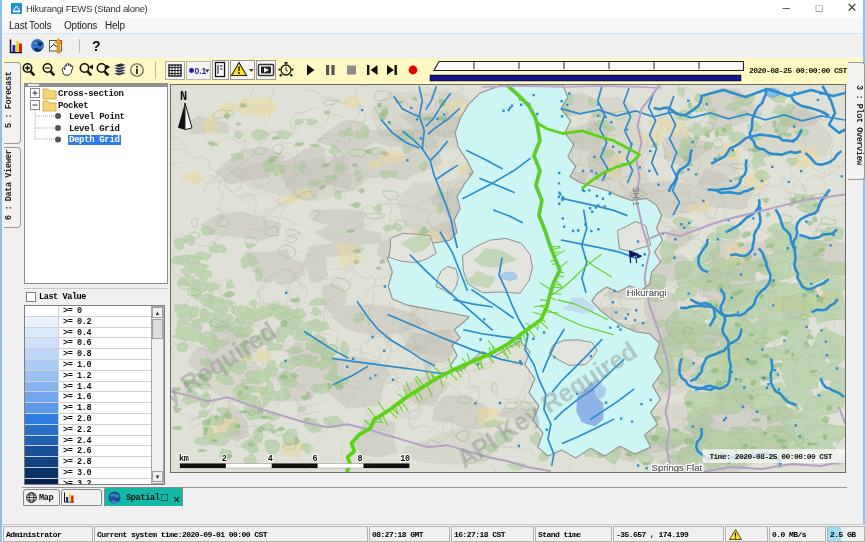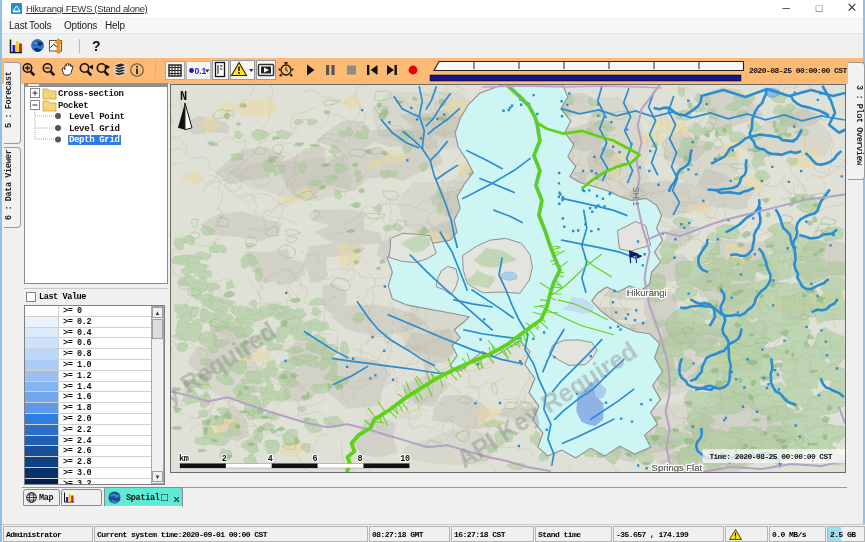--- a/index.html
+++ b/index.html
@@ -1,25 +1,25 @@
 <!DOCTYPE html>
 <html><head><meta charset="utf-8"><style>
 * { margin:0; padding:0; box-sizing:border-box; }
 html,body { width:865px; height:542px; overflow:hidden; background:#f0f0f0;
   font-family:"Liberation Sans",sans-serif; }
 #win { position:absolute; left:0; top:0; width:865px; height:542px;
   border-left:2px solid #8ec0e8; border-right:2px solid #8ec0e8; border-bottom:2px solid #8ec0e8; }
 #title { position:absolute; left:0; top:0; width:100%; height:17px; background:#ffffff; }
 #appico { position:absolute; left:9px; top:3px; width:11px; height:11px; }
-#titletx { position:absolute; left:24px; top:3px; font-size:9.5px; letter-spacing:-0.3px; color:#333;text-decoration:underline; }
+#titletx { position:absolute; left:24px; top:3px; font-size:9.5px; letter-spacing:-0.3px; color:#333; }
 .winbtn { position:absolute; top:0px; width:14px; height:16px; color:#444; font-size:13px; text-align:center; line-height:16px;}
 #menu { position:absolute; left:0; top:17px; width:100%; height:17px; background:#f7f7f7; border-bottom:1px solid #d5e8f5;}
 #menu span { position:absolute; top:3px; font-size:10px; letter-spacing:-0.2px; color:#222; }
 #tb1 { position:absolute; left:0; top:35px; width:100%; height:23px; background:#f0f0f0; }
-#tb2 { position:absolute; left:0; top:58px; width:100%; height:26px; background:#fdba74; }
+#tb2 { position:absolute; left:0; top:58px; width:100%; height:26px; background:#fef9c3; }
 .vtab { position:absolute; background:#f2f2f0; border:1px solid #9a9a9a; font-family:"Liberation Mono",monospace;
   font-weight:bold; font-size:8.5px; letter-spacing:-0.4px; color:#222; text-align:center; white-space:pre; overflow:hidden;}
 #vt5 { left:2px; top:62px; width:17px; height:82px; border-radius:4px 0 0 4px; border-right:none;
   writing-mode:vertical-rl; transform:rotate(180deg); padding-top:6px;}
 #vt6 { left:2px; top:147px; width:17px; height:81px; border-radius:4px 0 0 4px; border-right:none;
   writing-mode:vertical-rl; transform:rotate(180deg); padding-top:5px;}
 #vt3 { left:846px; top:62px; width:17px; height:118px; border-radius:0 4px 4px 0; border-left:none;
   writing-mode:vertical-rl; padding-top:8px; }
 #split { position:absolute; left:22px; top:83px; width:144px; height:4px; background:#909090; }
 #splith { position:absolute; left:26px; top:84px; width:11px; height:2px; background:#e8e8e8; }
@@ -1907,21 +1907,21 @@
     </div>
 <div class="btab" style="left:59px; top:489px; width:41px; height:17px;">
   <svg width="11" height="11" style="left:2px; top:2px;">
         <path d="M0.5 0.5 V10 H10" stroke="#111" fill="none"></path>
         <rect x="2" y="5" width="2.2" height="5" fill="#2222cc"></rect>
         <rect x="4.6" y="2" width="2.2" height="8" fill="#ffd400"></rect>
         <rect x="7.2" y="3.5" width="2.2" height="6.5" fill="#dd1111"></rect>
       </svg>
   <span style="position:absolute; left:21px; top:3px;margin-left:44px;">Graph</span>
     </div>
-<div class="btab" style="left:102px; top:487px; width:79px; height:20px; background:#5eead4; border-bottom-color:#fdfdfd;">
+<div class="btab" style="left:102px; top:487px; width:79px; height:20px; background:#14b8a6; border-bottom-color:#fdfdfd;">
   <svg width="13" height="13" style="left:3px; top:3px;">
         <circle cx="6.5" cy="6.5" r="6" fill="#1c4e8a"></circle>
         <path d="M2 4 Q5 1.5 7.5 3 Q10 4.5 11.5 3.5 Q12 6 10 6.5 Q7.5 7.5 6.5 5.5 Q5 4.8 3.2 6 Q2 5.5 2 4Z" fill="#3a7fd0"></path>
         <path d="M3 9.5 Q5.5 8.5 7.5 10 Q9 11 10.8 10 Q9.5 12.5 6.5 12.7 Q4 12 3 9.5Z" fill="#3a7fd0"></path>
       </svg>
   <span style="position:absolute; left:21px; top:5px;">Spatial</span>
   <span style="position:absolute; left:56px; top:3px; font-size:12px; letter-spacing:0;">□</span>
   <span style="position:absolute; left:68px; top:4px; font-size:12px; font-weight:bold; letter-spacing:0;">✕</span>
     </div>
 <div id="logs">Logs</div>

